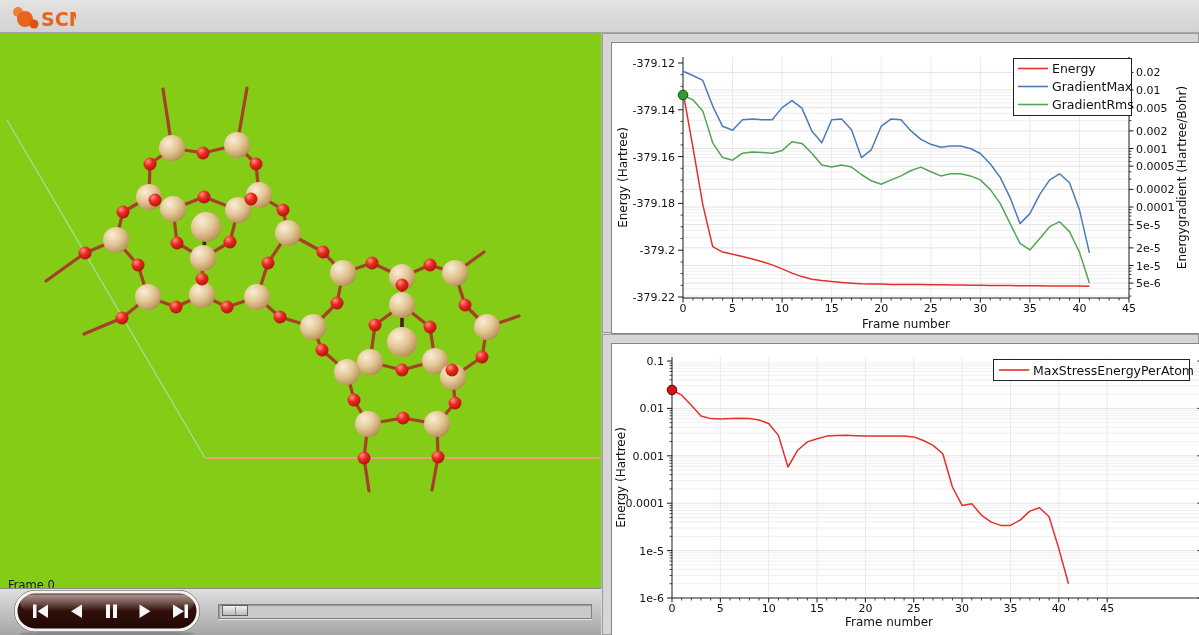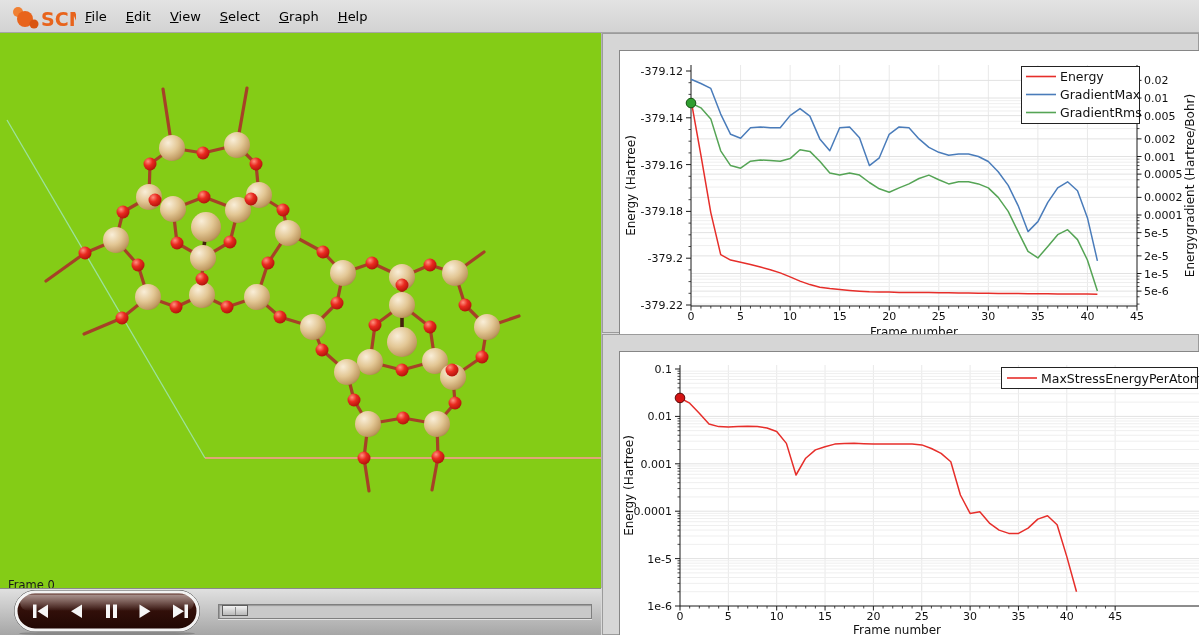--- a/index.html
+++ b/index.html
@@ -12,48 +12,40 @@
   .menu-item .u{text-decoration:underline;}
   
   .viewport{position:absolute;left:0;top:33px;width:601px;height:555px;background:#84cc16;border-right:1px solid #b5b5b5;box-sizing:content-box;}
   .status{position:absolute;left:8px;top:517px;font-size:11.5px;color:#1a1a1a;line-height:14px;white-space:pre;}
   
   .controls{position:absolute;left:0;top:588px;width:601px;height:47px;background:linear-gradient(#e0e0e0,#a6a6a6);border-top:1px solid #8a8a8a;box-sizing:border-box;}
   .slider-track{position:absolute;left:218px;top:15px;width:372px;height:13px;background:#c9c9c9;border:1px solid #7f7f7f;box-shadow:inset 1px 1px 1px rgba(0,0,0,0.25), 0 1px 0 rgba(255,255,255,0.6);}
   .slider-thumb{position:absolute;left:3px;top:0px;width:26px;height:11px;background:linear-gradient(#f3f3f3,#b9b9b9);border:1px solid #5e5e5e;box-sizing:border-box;}
   .slider-thumb:after{content:"";position:absolute;left:12px;top:1px;width:1px;height:8px;background:#8a8a8a;}
   
-  .panel{position:absolute;left:602px;width:597px;background:#d6d6d6;border:1px solid #9b9b9b;box-sizing:border-box;padding:16px;}
+  .panel{position:absolute;left:602px;width:597px;background:#d6d6d6;border:1px solid #9b9b9b;box-sizing:border-box;padding:8px;}
   .panel-top{top:33px;height:300px;}
   .panel-bottom{top:334px;height:301px;}
   .panel-inner{width:587px;background:#ffffff;border:1px solid #868686;box-sizing:content-box;overflow:hidden;}
   .panel-top .panel-inner{height:290px;}
   .panel-bottom .panel-inner{height:291px;}
   svg text{font-family:"DejaVu Sans","Liberation Sans",sans-serif;}
 </style>
 </head>
 <body>
 
 <div class="app">
 
   <div class="menubar">
     <svg class="logo" viewBox="0 0 70 29">
       <circle cx="12" cy="10" r="5" fill="#f08033"></circle>
       <circle cx="19" cy="17" r="8" fill="#e8641c"></circle>
       <circle cx="28" cy="22" r="4.5" fill="#d95410"></circle>
       <text id="logo-text" x="35" y="24" font-size="19" font-weight="bold" fill="#e8641c">SCM</text>
     </svg>
-    <div class="menu-items" id="menu-items">
-        <span class="menu-item"><span class="u">F</span>ile</span>
-        <span class="menu-item"><span class="u">E</span>dit</span>
-        <span class="menu-item"><span class="u">V</span>iew</span>
-        <span class="menu-item"><span class="u">S</span>elect</span>
-        <span class="menu-item"><span class="u">G</span>raph</span>
-        <span class="menu-item"><span class="u">H</span>elp</span>
-      </div>
   </div>
 
   <div class="viewport" id="viewport">
     <div class="status">
       <div>Frame 0</div>
       <div>Geometry 1, Energy: -379.13232 Hartree</div>
     </div>
   <svg viewBox="0 0 601 555" width="601" height="555">
         <defs>
           <radialGradient id="siG" cx="0.35" cy="0.3" r="0.85">

